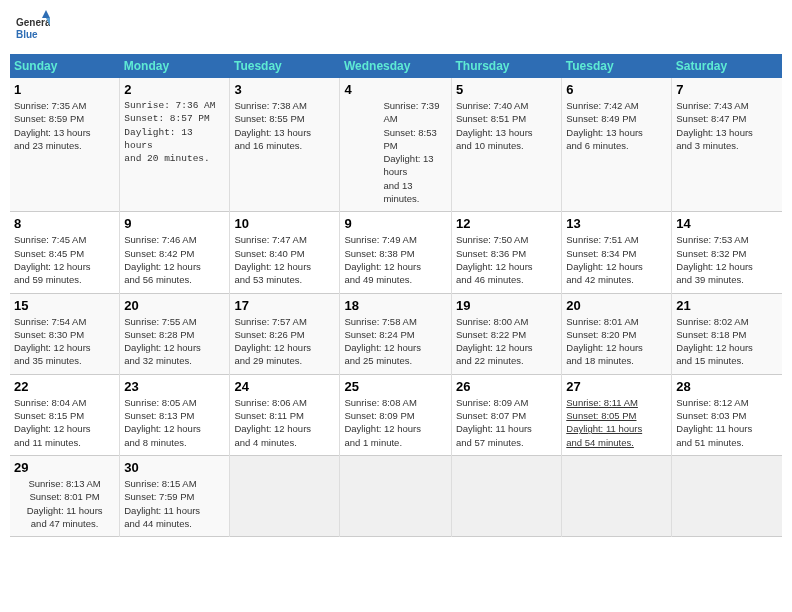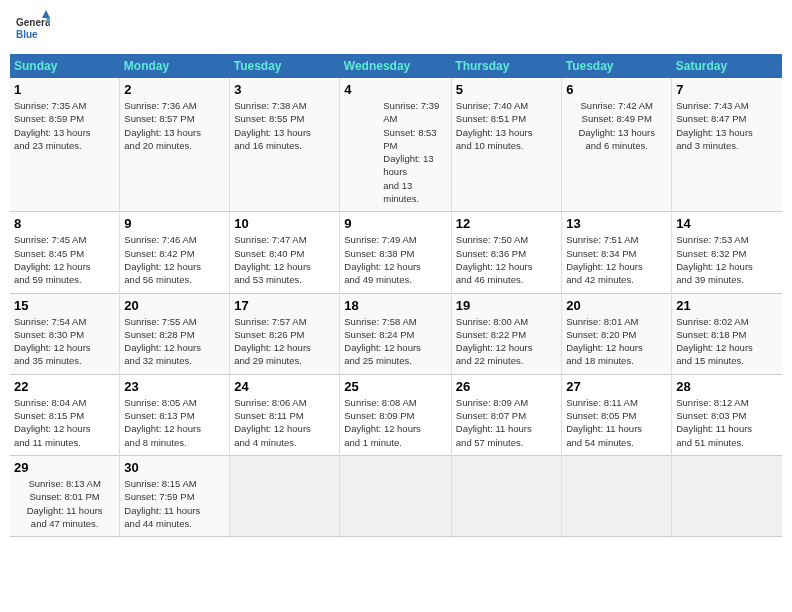--- a/index.html
+++ b/index.html
@@ -123,21 +123,21 @@
   <tr>
         <td>
           <span class="day-num">1</span>
           <div class="cell-info" style="white-space: pre-line;">Sunrise: 7:35 AM
 Sunset: 8:59 PM
 Daylight: 13 hours
 and 23 minutes.</div>
         </td>
         <td>
           <span class="day-num">2</span>
-          <div class="cell-info" style="white-space: pre-line;">Sunrise: 7:36 AM
+          <div class="cell-info" style="white-space: pre-line; font-family: Liberation Mono, monospace;">Sunrise: 7:36 AM
 Sunset: 8:57 PM
 Daylight: 13 hours
 and 20 minutes.</div>
         </td>
         <td>
           <span class="day-num">3</span>
           <div class="cell-info" style="white-space: pre-line;">Sunrise: 7:38 AM
 Sunset: 8:55 PM
 Daylight: 13 hours
 and 16 minutes.</div>
@@ -151,21 +151,21 @@
         </td>
         <td>
           <span class="day-num">5</span>
           <div class="cell-info" style="white-space: pre-line;">Sunrise: 7:40 AM
 Sunset: 8:51 PM
 Daylight: 13 hours
 and 10 minutes.</div>
         </td>
         <td>
           <span class="day-num">6</span>
-          <div class="cell-info" style="white-space: pre-line; text-align: center;">Sunrise: 7:42 AM
+          <div class="cell-info" style="white-space: pre-line;">Sunrise: 7:42 AM
 Sunset: 8:49 PM
 Daylight: 13 hours
 and 6 minutes.</div>
         </td>
         <td>
           <span class="day-num">7</span>
           <div class="cell-info" style="white-space: pre-line;">Sunrise: 7:43 AM
 Sunset: 8:47 PM
 Daylight: 13 hours
 and 3 minutes.</div>
@@ -304,21 +304,21 @@
         </td>
         <td>
           <span class="day-num">26</span>
           <div class="cell-info" style="white-space: pre-line;">Sunrise: 8:09 AM
 Sunset: 8:07 PM
 Daylight: 11 hours
 and 57 minutes.</div>
         </td>
         <td>
           <span class="day-num">27</span>
-          <div class="cell-info" style="white-space: pre-line;">Sunrise: 8:11 AM
+          <div class="cell-info" style="white-space: pre-line; text-decoration: underline;">Sunrise: 8:11 AM
 Sunset: 8:05 PM
 Daylight: 11 hours
 and 54 minutes.</div>
         </td>
         <td>
           <span class="day-num">28</span>
           <div class="cell-info" style="white-space: pre-line;">Sunrise: 8:12 AM
 Sunset: 8:03 PM
 Daylight: 11 hours
 and 51 minutes.</div>

